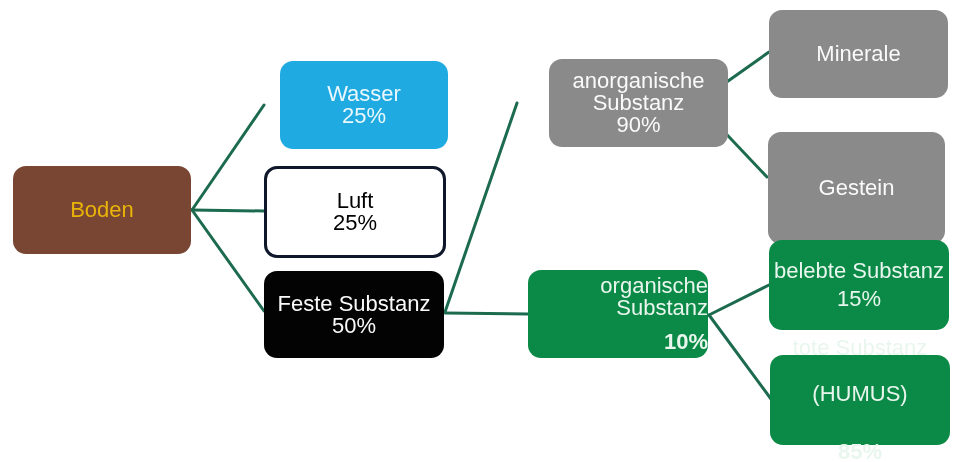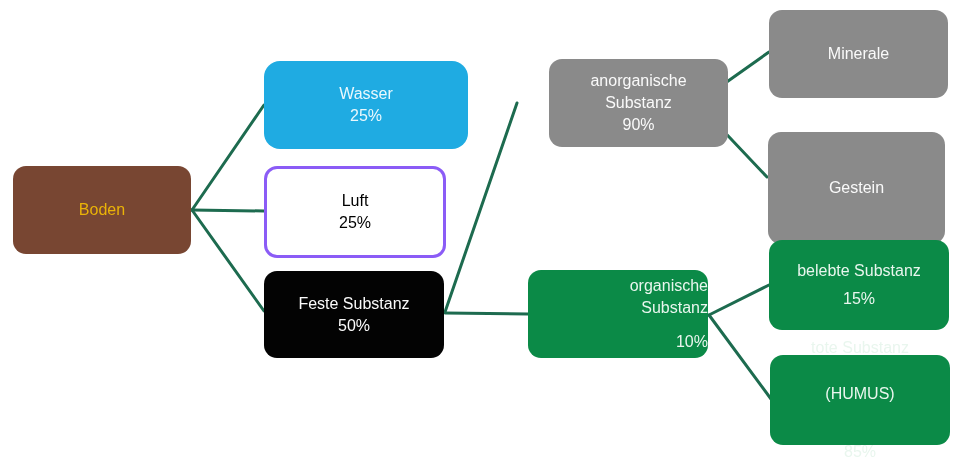--- a/index.html
+++ b/index.html
@@ -12,38 +12,38 @@
   }
   #edges-svg { position:absolute; left:0; top:0; width:956px; height:462px; }
   #edges-svg line { stroke:var(--line-color,#1D6B4F); stroke-width:3; stroke-linecap:round; }
 
   .node {
     position:absolute;
     border-radius:13px;
     display:flex; flex-direction:column;
     align-items:center; justify-content:center;
     text-align:center;
-    font-size:16px; line-height:22px;
+    font-size:22px; line-height:22px;
     box-sizing:border-box;
   }
   .line { white-space:nowrap; }
 
   .brown-box { background:var(--brown,#784632); color:#eab308; }
   .blue-box  { background:var(--blue,#1FABE2);  color:#EAF8FD; }
-  .white-box { background:#ffffff; border:3px solid #8b5cf6; color:#000000; }
+  .white-box { background:#ffffff; border:3px solid #0f172a; color:#000000; }
   .black-box { background:#030303; color:#FAFAFA;text-align:center; }
   .gray-box  { background:var(--gray,#8A8A8A);  color:#FAFAFA; }
   .green-box { background:var(--green,#0B8A47); color:#E9F6EE; }
 
   .spread { row-gap:6px; }
-  .pct-gap .line:last-child { margin-top:12px; }
+  .pct-gap .line:last-child { margin-top:12px;font-weight:bold; }
 
   
   #node-boden        { left:13px;  top:166px; width:178px; height:88px; }
-  #node-wasser       { left:264px; top:61px;  width:204px; height:88px;border-radius:16px; }
+  #node-wasser       { left:280px; top:61px;  width:168px; height:88px; }
   #node-luft         { left:264px; top:166px; width:182px; height:92px; }
   #node-feste        { left:264px; top:271px; width:180px; height:87px; }
   #node-anorganische { left:517px; top:59px;  width:179px; height:88px;margin-left:32px; }
   #node-organische   { left:528px; top:270px; width:180px; height:88px;align-items:flex-end; }
   #node-minerale     { left:769px; top:10px;  width:179px; height:88px; }
   #node-gestein      { left:768px; top:132px; width:177px; height:112px;justify-content:center; }
   #node-belebte      { left:769px; top:240px; width:180px; height:90px; }
   #node-tote         { left:770px; top:355px; width:180px; height:90px;gap:24px; }
 </style>
 </head>

